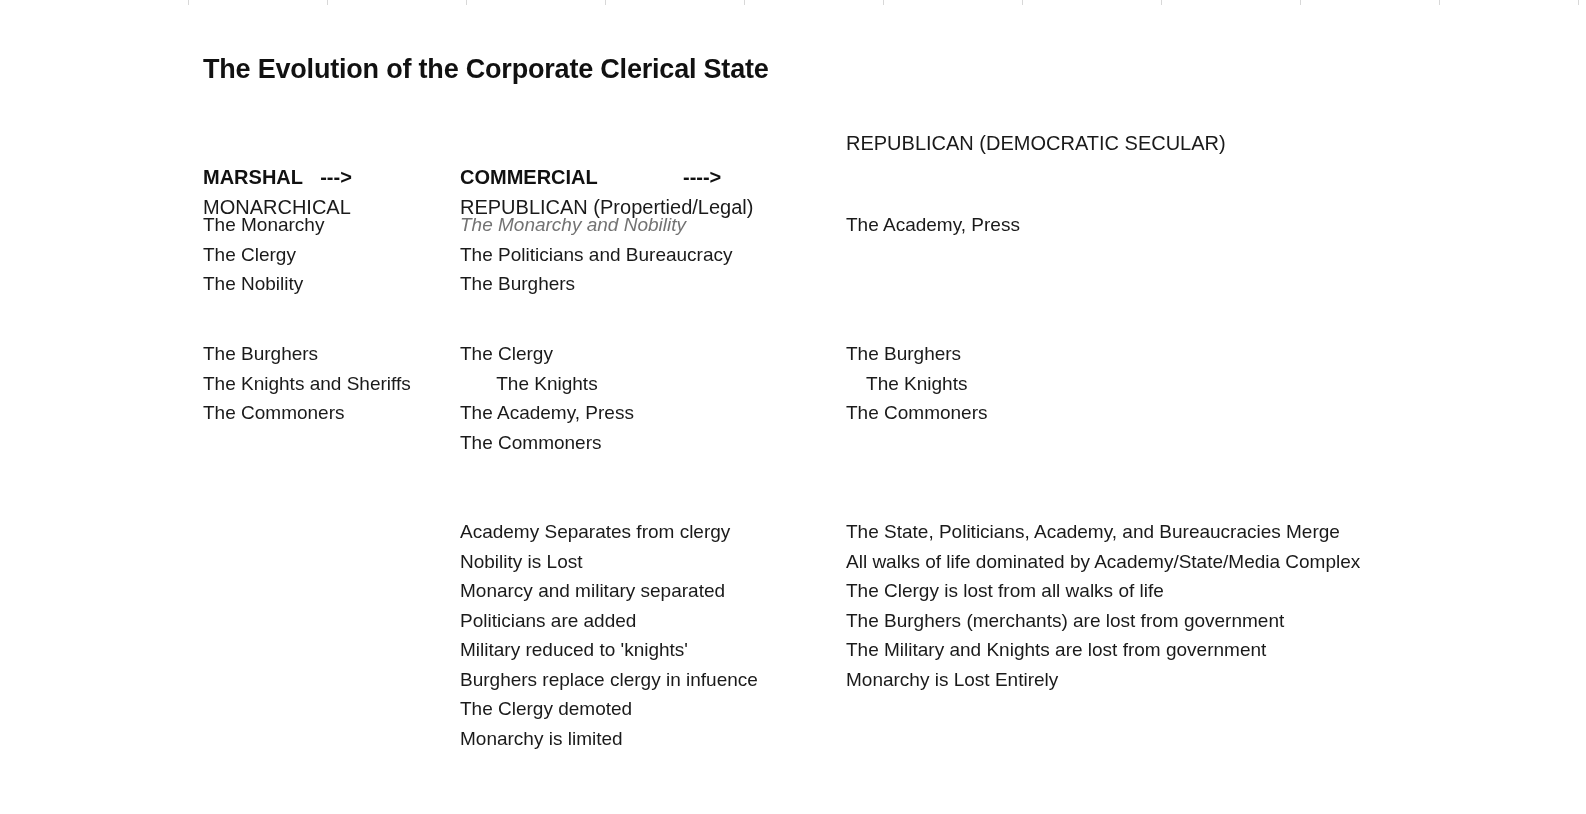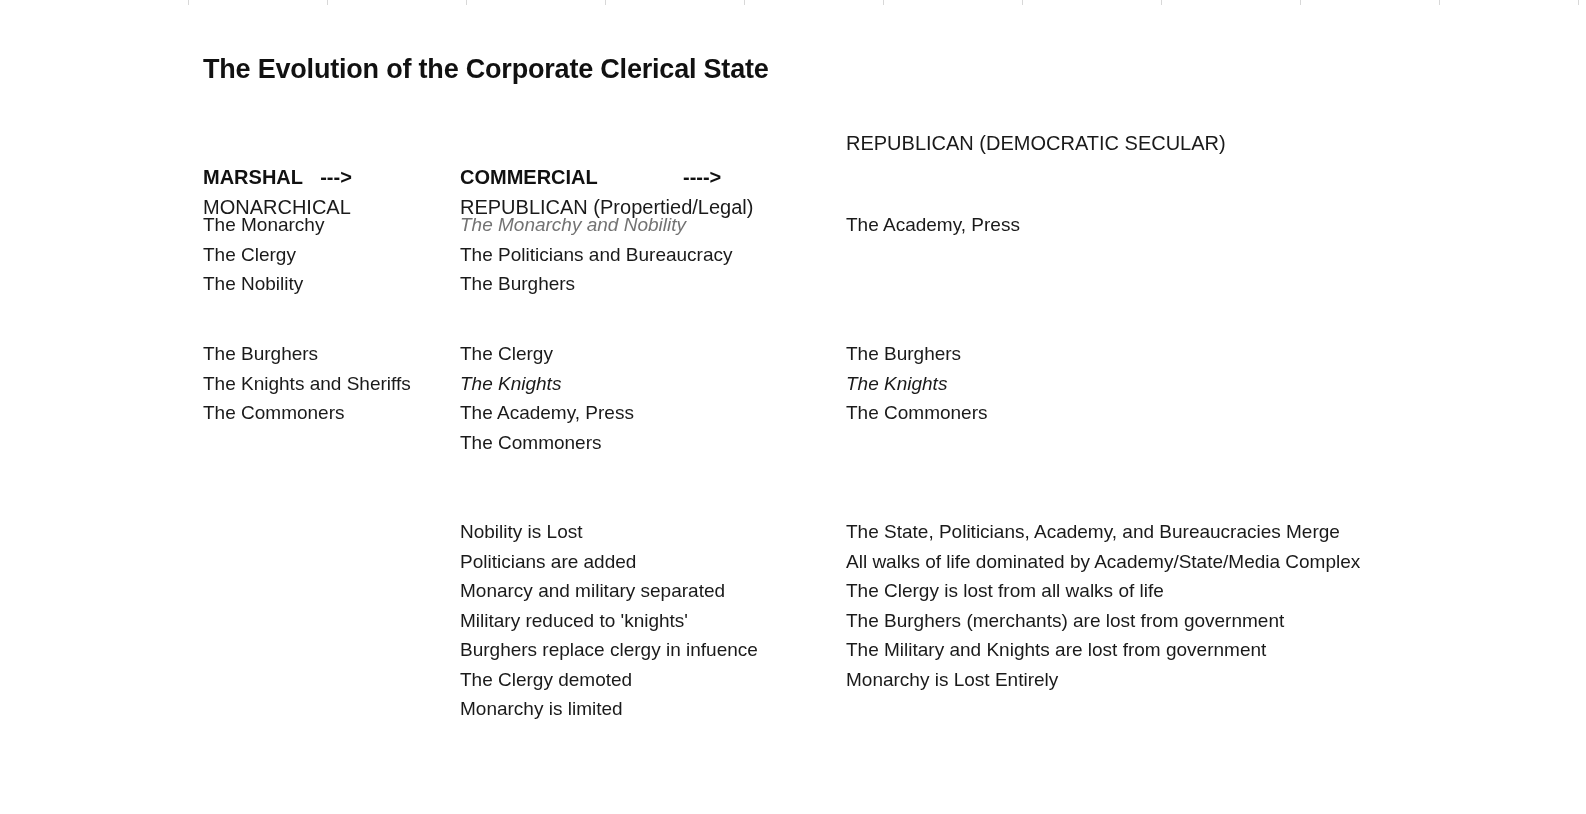--- a/index.html
+++ b/index.html
@@ -80,21 +80,21 @@
   }
   .grp1 { top: 210px; }
   .grp2 { top: 339px; }
   .grp3 { top: 517px; }
 
   .muted-italic {
     color: #737373;
     font-style: italic;
   }
   .italic {
-    font-style: italic;
+    text-align: center;
   }
 </style>
 </head>
 <body>
 
 <div class="page">
 
   <div class="top-ticks">
     <span style="left:188px"></span>
     <span style="left:327px"></span>
@@ -141,23 +141,24 @@
     <div>The Politicians and Bureaucracy</div>
     <div>The Burghers</div>
   </div>
   <div class="col col-2 block grp2">
     <div>The Clergy</div>
     <div class="italic">The Knights</div>
     <div>The Academy, Press</div>
     <div>The Commoners</div>
   </div>
   <div class="col col-2 block grp3">
+    <div>Academy Separates from clergy</div>
     <div>Nobility is Lost</div>
+    <div>Monarcy and military separated</div>
     <div>Politicians are added</div>
-    <div>Monarcy and military separated</div>
     <div>Military reduced to 'knights'</div>
     <div>Burghers replace clergy in infuence</div>
     <div>The Clergy demoted</div>
     <div>Monarchy is limited</div>
   </div>
 
   <div class="col col-3 headrow">
     <div class="sub-line">REPUBLICAN (DEMOCRATIC SECULAR)</div>
   </div>
   <div class="col col-3 block grp1">

